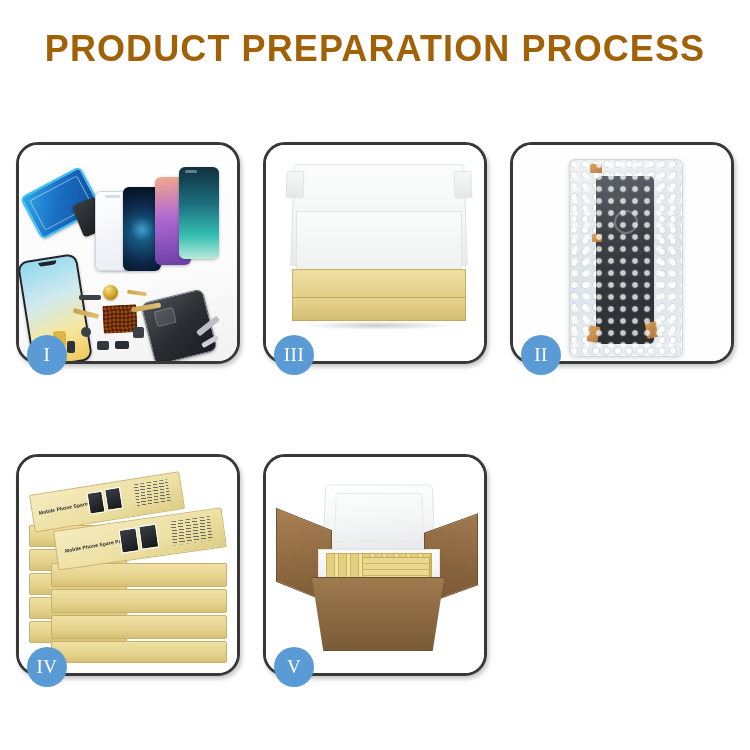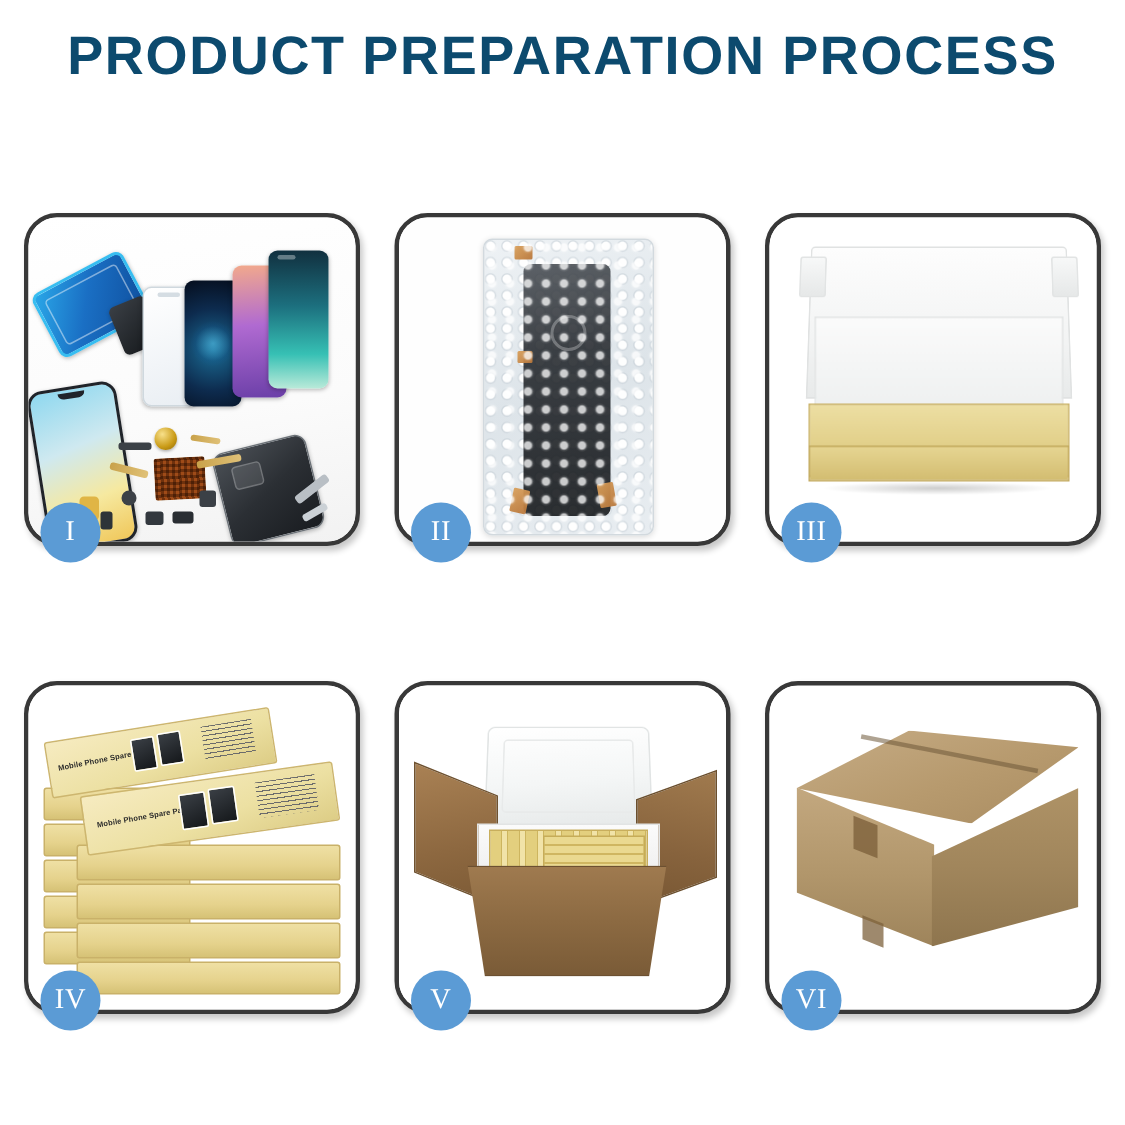--- a/index.html
+++ b/index.html
@@ -25,26 +25,26 @@
 
   
   .header {
     position: absolute;
     top: 0; left: 0;
     width: 750px;
     text-align: center;
   }
   .title {
     margin: 0;
-    padding-top: 18px;
+    padding-top: 30px;
     font-family: "Liberation Sans", sans-serif;
     font-size: 36px;
     font-weight: bold;
     letter-spacing: 1.1px;
-    color: #0c4a6e;
+    color: #a16207;
     line-height: 1.05;
     white-space: nowrap;
   }
   .subtitle {
     margin: 0;
     padding-top: 10px;
     font-family: "Liberation Sans", sans-serif;
     font-size: 14.6px;
     font-weight: normal;
     color: #1b1b1b;
@@ -482,46 +482,46 @@
         <div class="flex-cable" style="left:54px;top:166px;width:26px;height:5px;transform:rotate(14deg);"></div>
         <div class="flex-cable" style="left:112px;top:160px;width=30px;width:30px;height:5px;transform:rotate(-10deg);"></div>
         <div class="flex-cable" style="left:108px;top:146px;width:20px;height:4px;transform:rotate(8deg);"></div>
         <div class="part" style="left:176px;top:178px;width:26px;height:6px;background:#b9bfc5;transform:rotate(-38deg);"></div>
         <div class="part" style="left:182px;top:194px;width:18px;height:5px;background:#cbd1d6;transform:rotate(-30deg);"></div>
       </div>
       <div class="badge">I</div>
     </div>
 
     <div class="panel">
+      <div class="panel-clip p3">
+        <div class="box3-lid"></div>
+        <div class="box3-foam"></div>
+        <div class="box3-contents"></div>
+        <div class="box3-base"></div>
+        <div class="box3-base-front"></div>
+        <div class="box3-shadow"></div>
+      </div>
+      <div class="badge">III</div>
+    </div>
+
+    <div class="panel">
       <div class="panel-clip p2">
         <div class="bubble-bag">
           <div class="inner-part"></div>
           <div class="tape" style="left:20px;top:4px;width:12px;height:9px;"></div>
           <div class="tape" style="left:22px;top:74px;width:10px;height:8px;"></div>
           <div class="tape" style="left:18px;top:166px;width:11px;height:16px;transform:rotate(12deg);"></div>
           <div class="tape" style="left:76px;top:162px;width:11px;height:16px;transform:rotate(-10deg);"></div>
           <div class="bubble-overlay"></div>
         </div>
       </div>
       <div class="badge">II</div>
     </div>
 
     <div class="panel">
-      <div class="panel-clip p3">
-        <div class="box3-lid"></div>
-        <div class="box3-foam"></div>
-        <div class="box3-contents"></div>
-        <div class="box3-base"></div>
-        <div class="box3-base-front"></div>
-        <div class="box3-shadow"></div>
-      </div>
-      <div class="badge">III</div>
-    </div>
-
-    <div class="panel">
       <div class="panel-clip p4">
         <div class="stack">
 
           <div class="sbox" style="left:0px;top:46px;width:96px;height:20px;"></div>
           <div class="sbox" style="left:0px;top:70px;width:96px;height:20px;"></div>
           <div class="sbox" style="left:0px;top:94px;width:96px;height:20px;"></div>
           <div class="sbox" style="left:0px;top:118px;width:96px;height:20px;"></div>
           <div class="sbox" style="left:0px;top:142px;width:96px;height:20px;"></div>
 
           <div class="sbox" style="left:22px;top:84px;width:174px;height:22px;"></div>
@@ -553,26 +553,15 @@
         <div class="flap-left"></div>
         <div class="flap-right"></div>
         <div class="foam-inner"></div>
         <div class="yellow-items"></div>
         <div class="yellow-items2"></div>
         <div class="carton-body"></div>
       </div>
       <div class="badge">V</div>
     </div>
 
-    <div class="panel">
-      <div class="panel-clip p6">
-        <div class="c6-top"></div>
-        <div class="c6-left"></div>
-        <div class="c6-right"></div>
-        <div class="c6-seam"></div>
-        <div class="c6-tape-a"></div>
-        <div class="c6-tape-b"></div>
-      </div>
-      <div class="badge">VI</div>
-    </div>
 
   </div>
 </div>
 
 </body></html>

